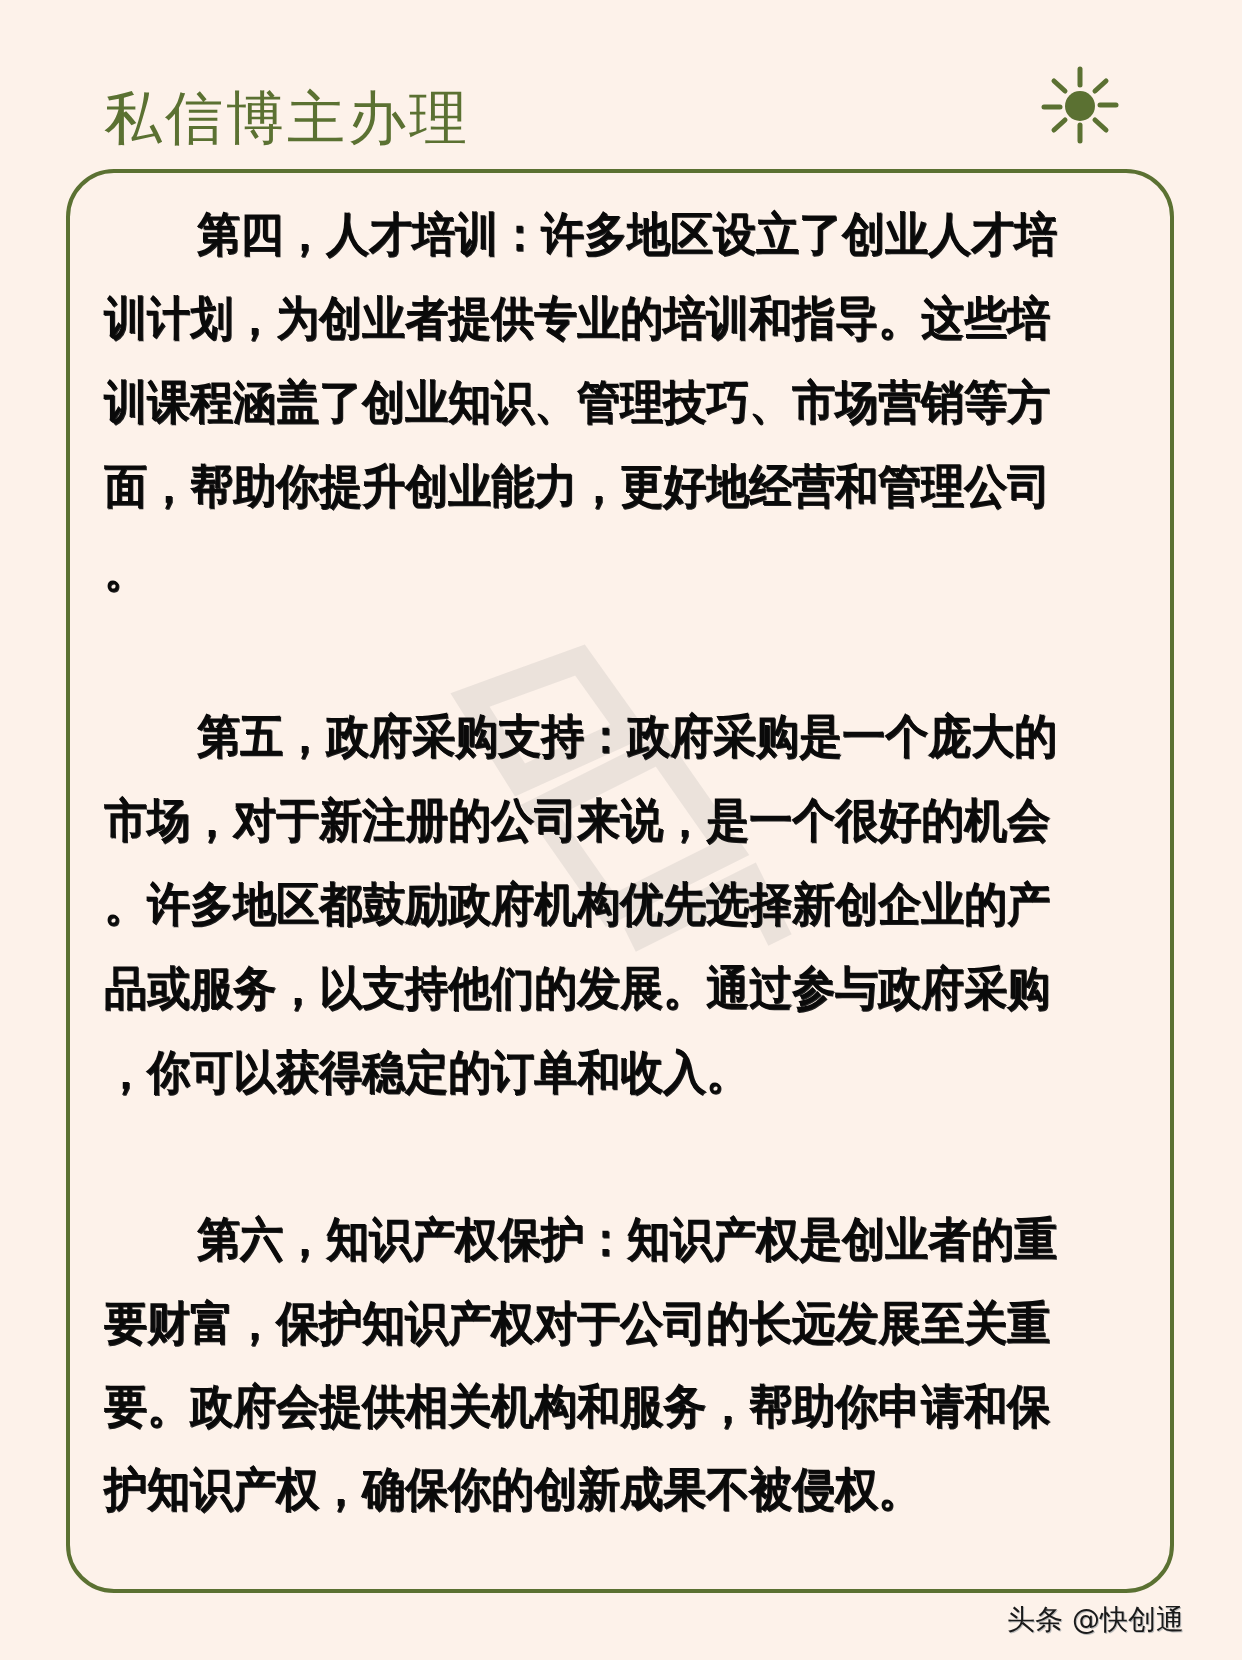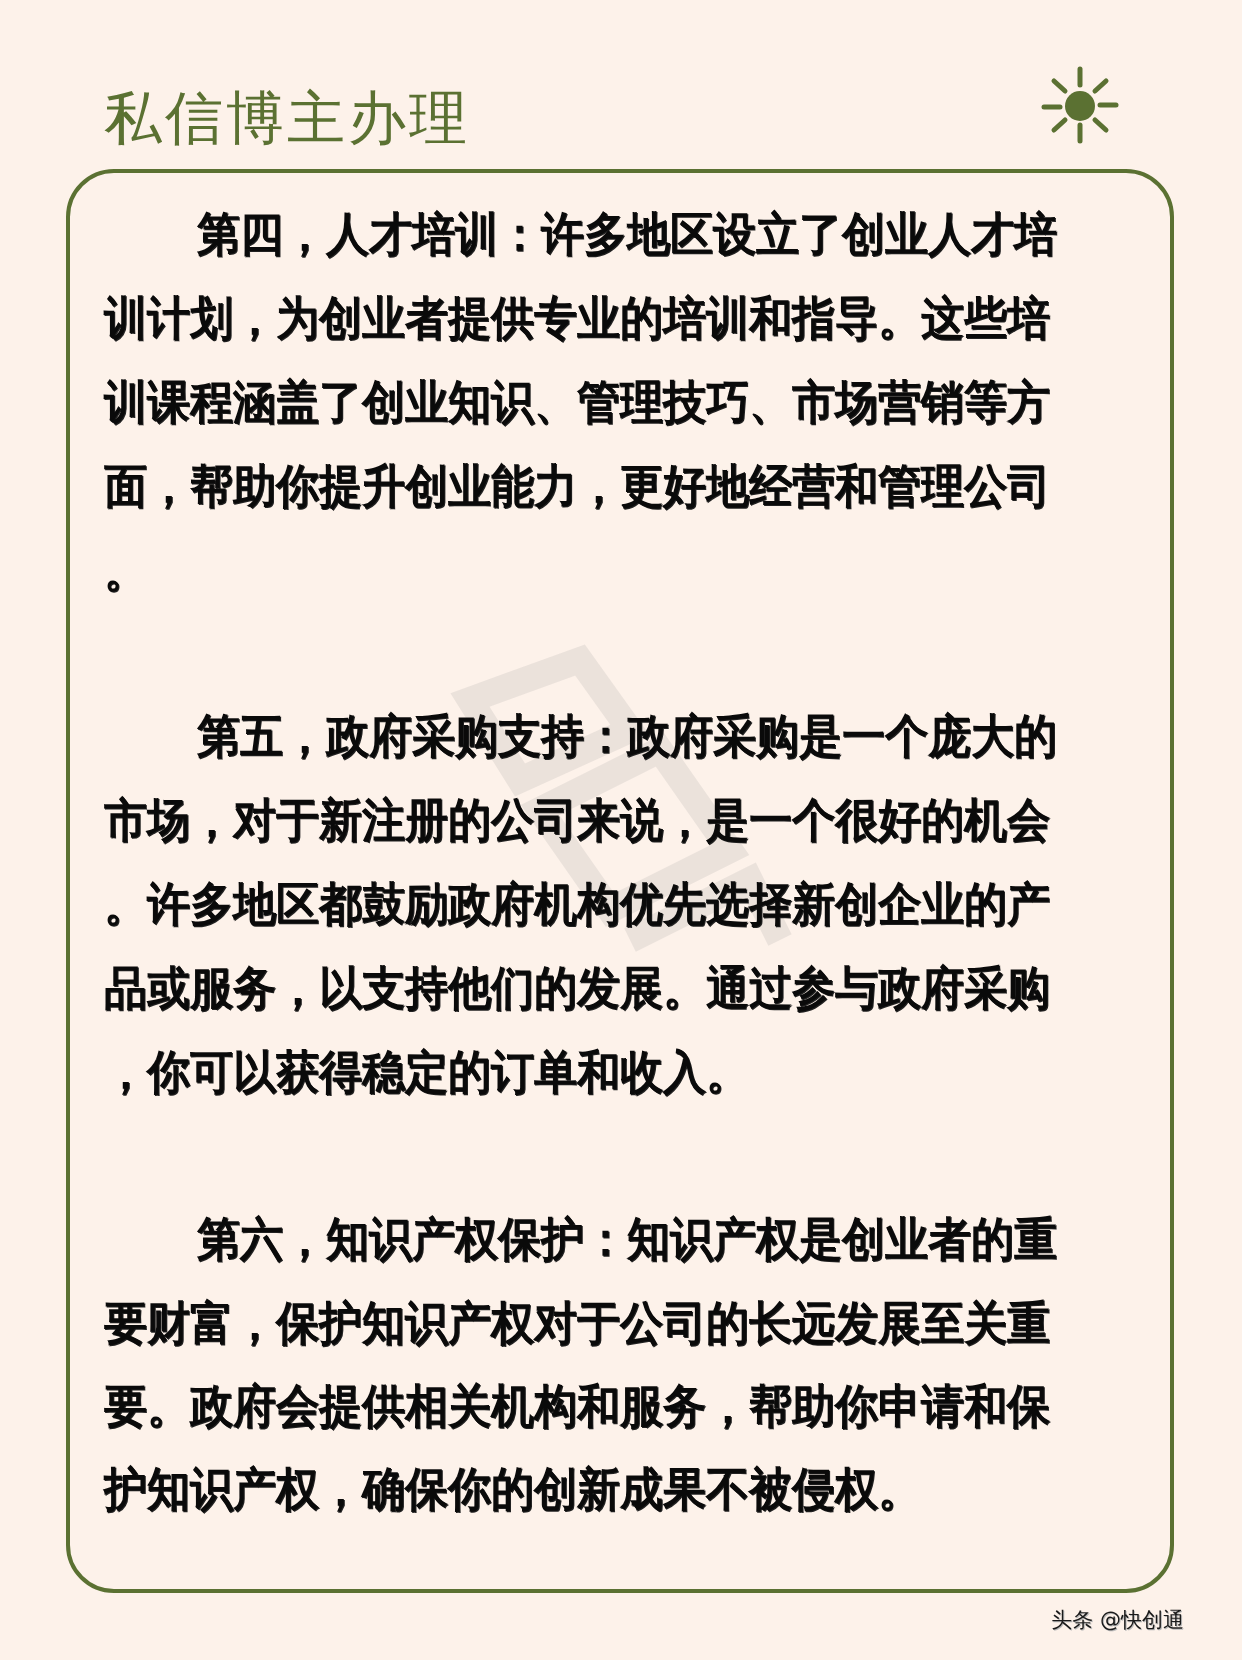--- a/index.html
+++ b/index.html
@@ -64,21 +64,21 @@
       transform-origin: left top;
       transform: scaleY(1.08);
       text-shadow: 1px 1px 0 #222;
     }
     .line.indent { left: 197px; }
     .line.flush { left: 104px; }
     .credit {
       position: absolute;
       right: 58px;
       top: 1600px;
-      font-size: 21px;
+      font-size: 28px;
       line-height: 40px;
       color: #1a1a1a;
       white-space: nowrap;
       font-family: "DejaVu Sans", sans-serif;
       text-shadow: 1px 1px 0 #bbb;
     }
   </style>
 </head>
 <body>
 

